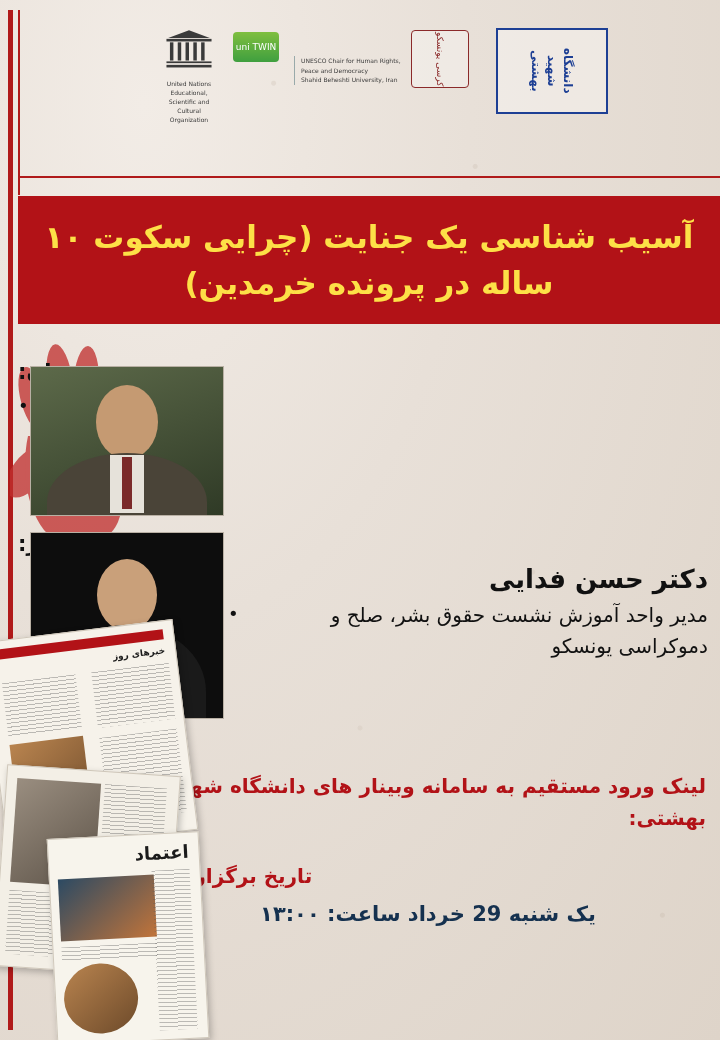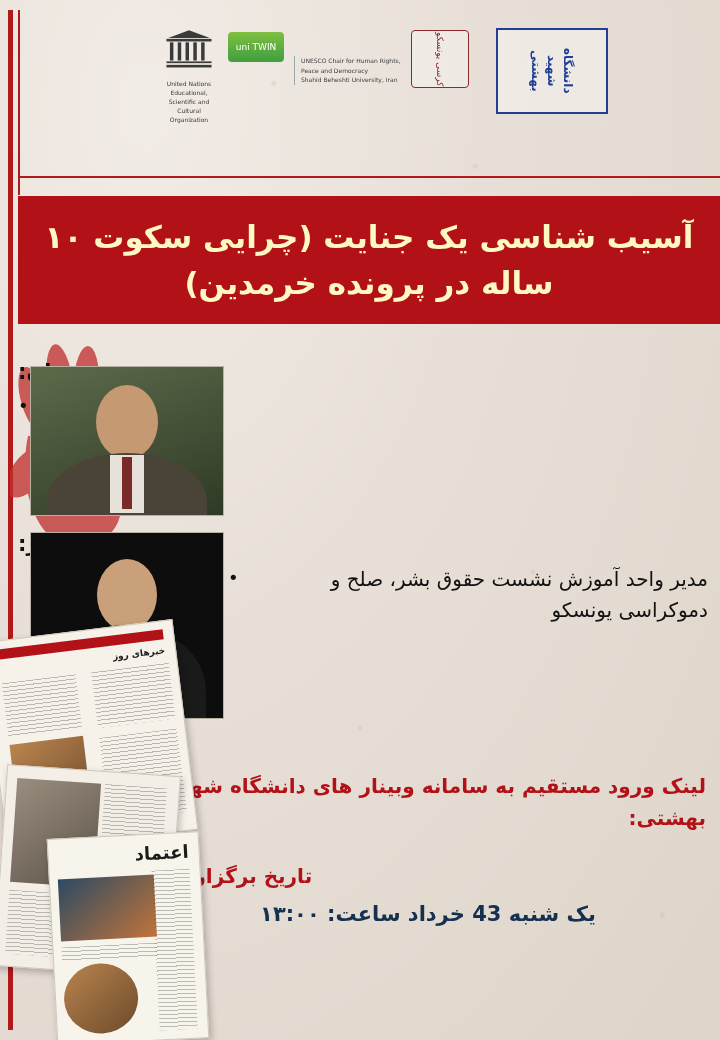--- a/index.html
+++ b/index.html
@@ -116,21 +116,21 @@
     text-align: center;
     margin-top: 3px;
     direction: ltr;
   }
   .unitwin {
     width: 56px;
     text-align: center;
     padding-top: 2px;
   }
   .unitwin-badge {
-    width: 56px;
+    width: 46px;
     height: 30px;
     margin: 0 auto;
     border-radius: 4px;
     background: linear-gradient(#7fbf3f, #3f9f3f);
     color: #fff;
     font-size: 9px;
     display: flex;
     align-items: center;
     justify-content: center;
     direction: ltr;
@@ -191,21 +191,21 @@
     left: 18px;
     right: 0;
     height: 128px;
     background: #b21217;
     display: flex;
     align-items: center;
     justify-content: center;
   }
   .title-band h1 {
     margin: 0;
-    color: #fef9c3;
+    color: #fde047;
     font-size: 31px;
     font-weight: bold;
     line-height: 1.5;
     text-align: center;
     padding: 0 14px;
   }
 
   
   .handprint {
     position: absolute;
@@ -457,38 +457,39 @@
 
     <div class="row" style="margin-top:22px;min-height:195px;">
       <div class="portrait two">
         <div style="position:absolute;inset:0;background:#0d0d0d;"></div>
         <div class="pface" style="top:26px;width:60px;height:72px;background:#c9a07a;"></div>
         <div class="pbody" style="top:92px;width:158px;height:95px;background:#1a1a1a;"></div>
         <div style="position:absolute;left:50%;transform:translateX(-50%);top:96px;width:30px;height:70px;background:#d9d5cd;"></div>
         <div style="position:absolute;left:50%;transform:translateX(-50%);top:98px;width:9px;height:60px;background:#2d3b55;"></div>
       </div>
       <div class="label-role">دبیر علمی تبار:</div>
+      <div class="name">دکتر حسن فدایی</div>
       <div class="bullet-line" style="padding-left:210px;">
         <span>مدیر واحد آموزش نشست حقوق بشر، صلح و دموکراسی یونسکو</span>
         <span class="bullet-dot">•</span>
       </div>
     </div>
   </div>
 
   <div class="info">
     <div class="info-head">
       <span>لینک ورود مستقیم به سامانه وبینار های دانشگاه شهید بهشتی:</span>
       <span class="sq"></span>
     </div>
 
     <div class="info-head date-head">
       <span>تاریخ برگزاری:</span>
       <span class="sq"></span>
     </div>
-    <div class="date-val">یک شنبه 43 خرداد ساعت: ۱۳:۰۰</div>
+    <div class="date-val">یک شنبه 29 خرداد ساعت: ۱۳:۰۰</div>
   </div>
 
   <div class="collage">
     <div class="paper p1">
       <div class="predbar" style="left:10px;top:8px;width:170px;height:10px;"></div>
       <div class="ptitle" style="right:10px;top:24px;font-size:9px;">خبرهای روز</div>
       <div class="photo-ph warm" style="left:14px;top:104px;width:74px;height:88px;"></div>
       <div class="pcol" style="right:8px; top:42px; width:78px; height:56px;"></div>
       <div class="pcol" style="right:8px; top:108px; width:78px; height:84px;"></div>
       <div class="pcol" style="left:14px; top:42px; width:74px; height:54px;"></div>

